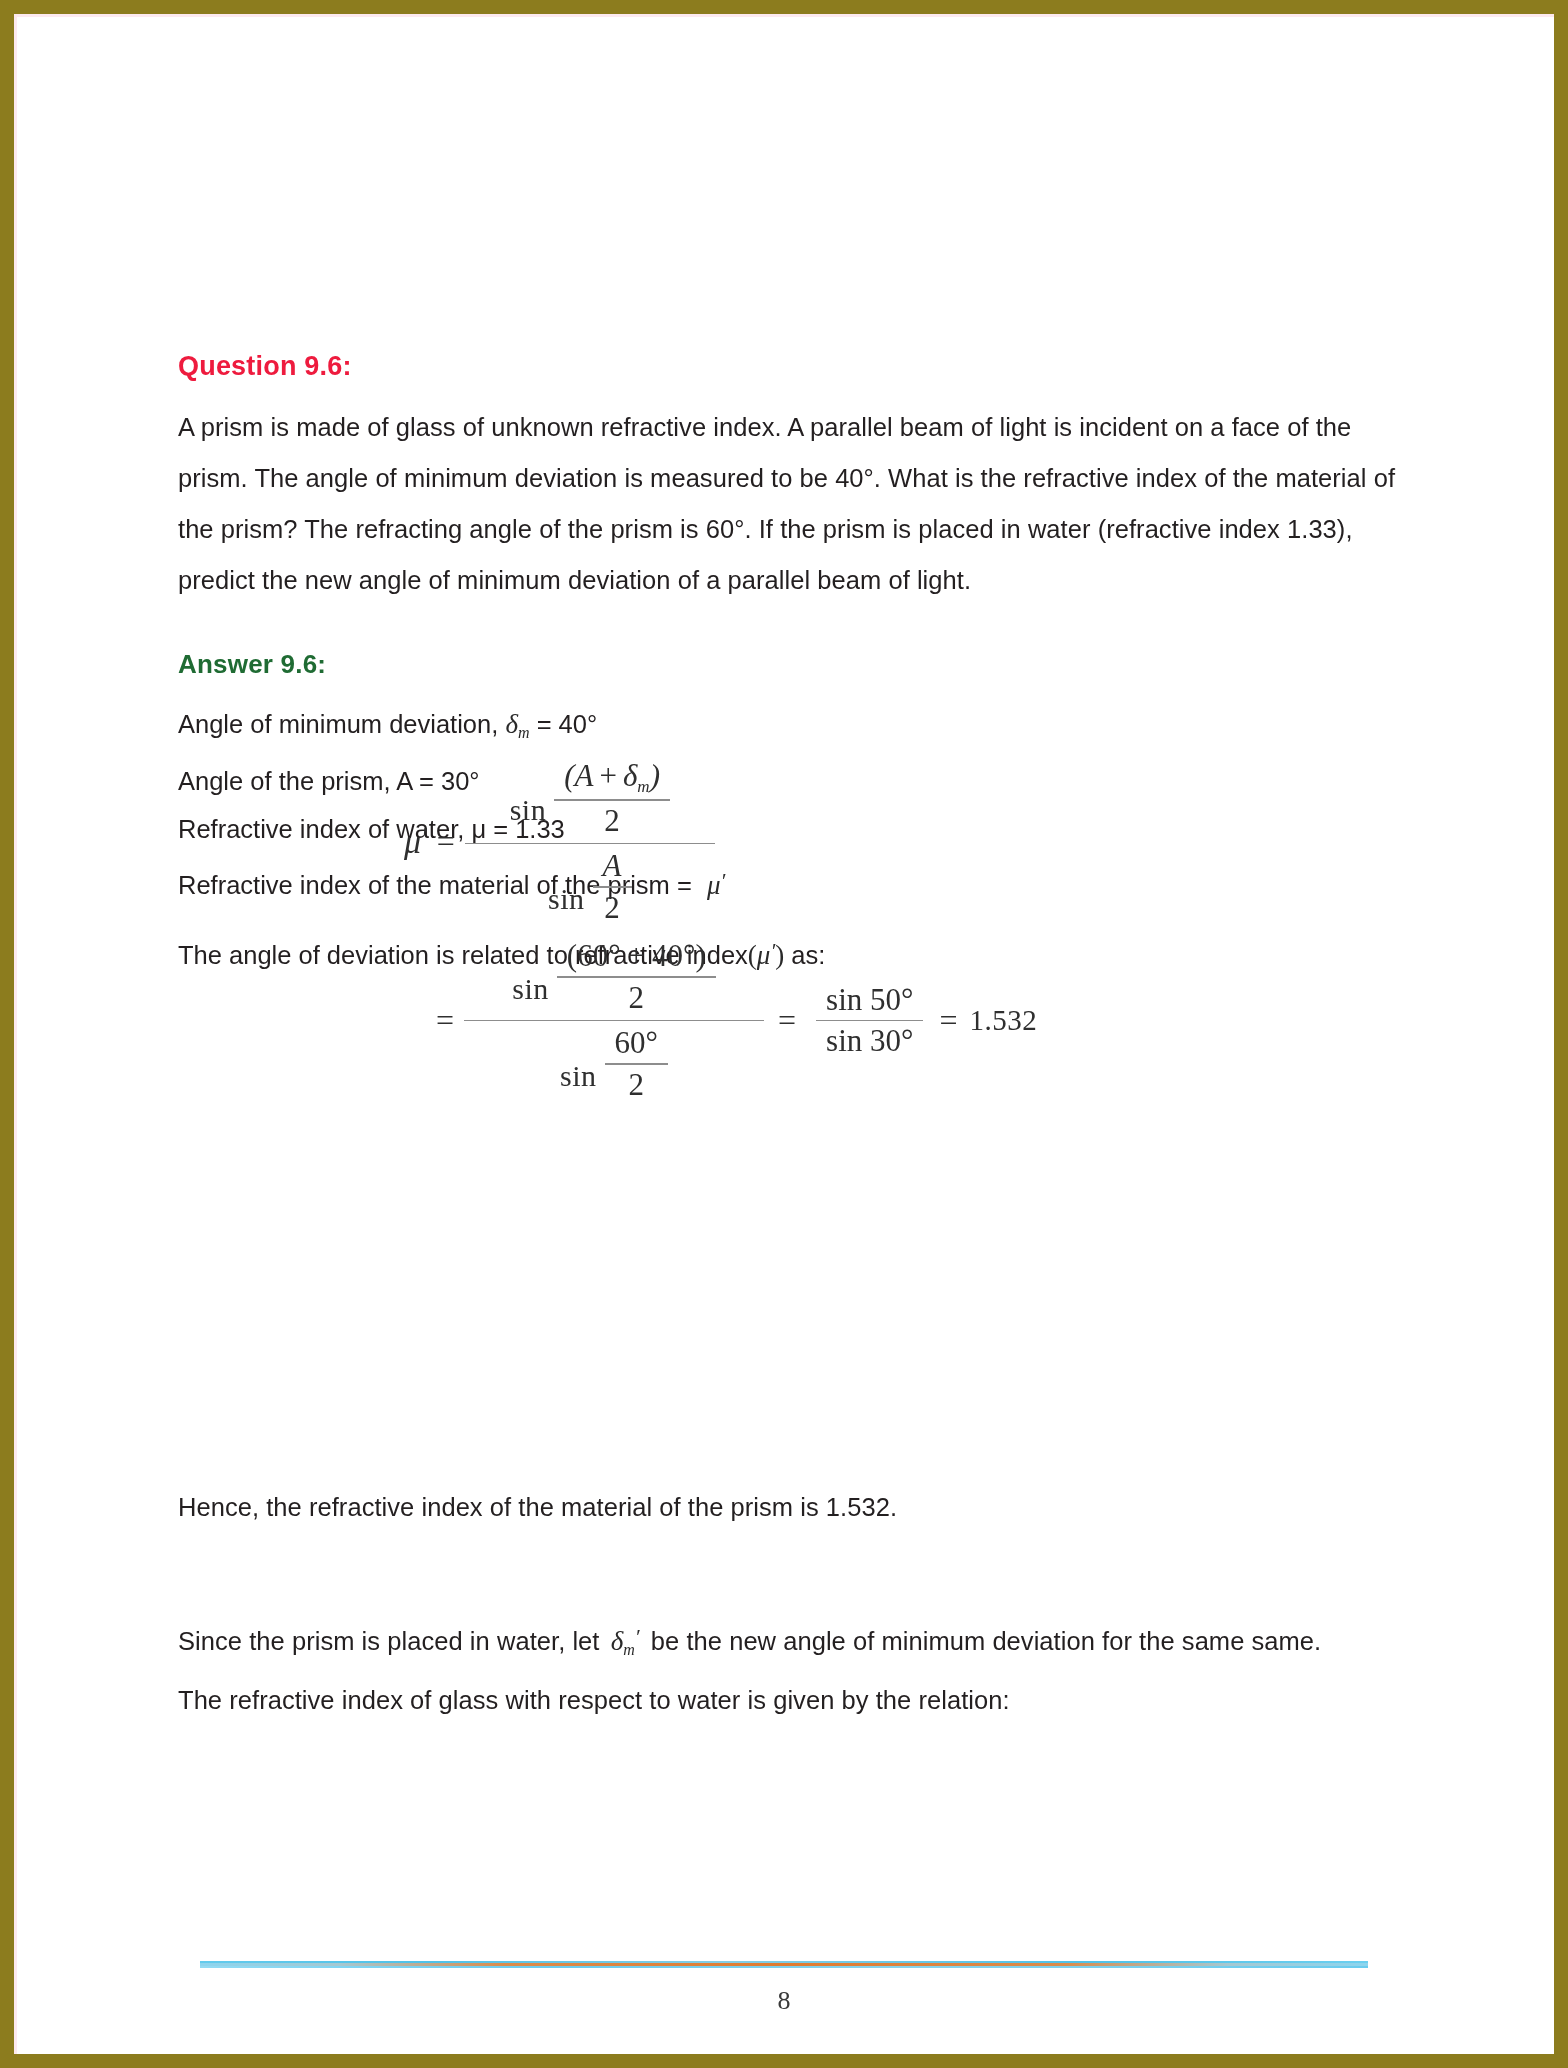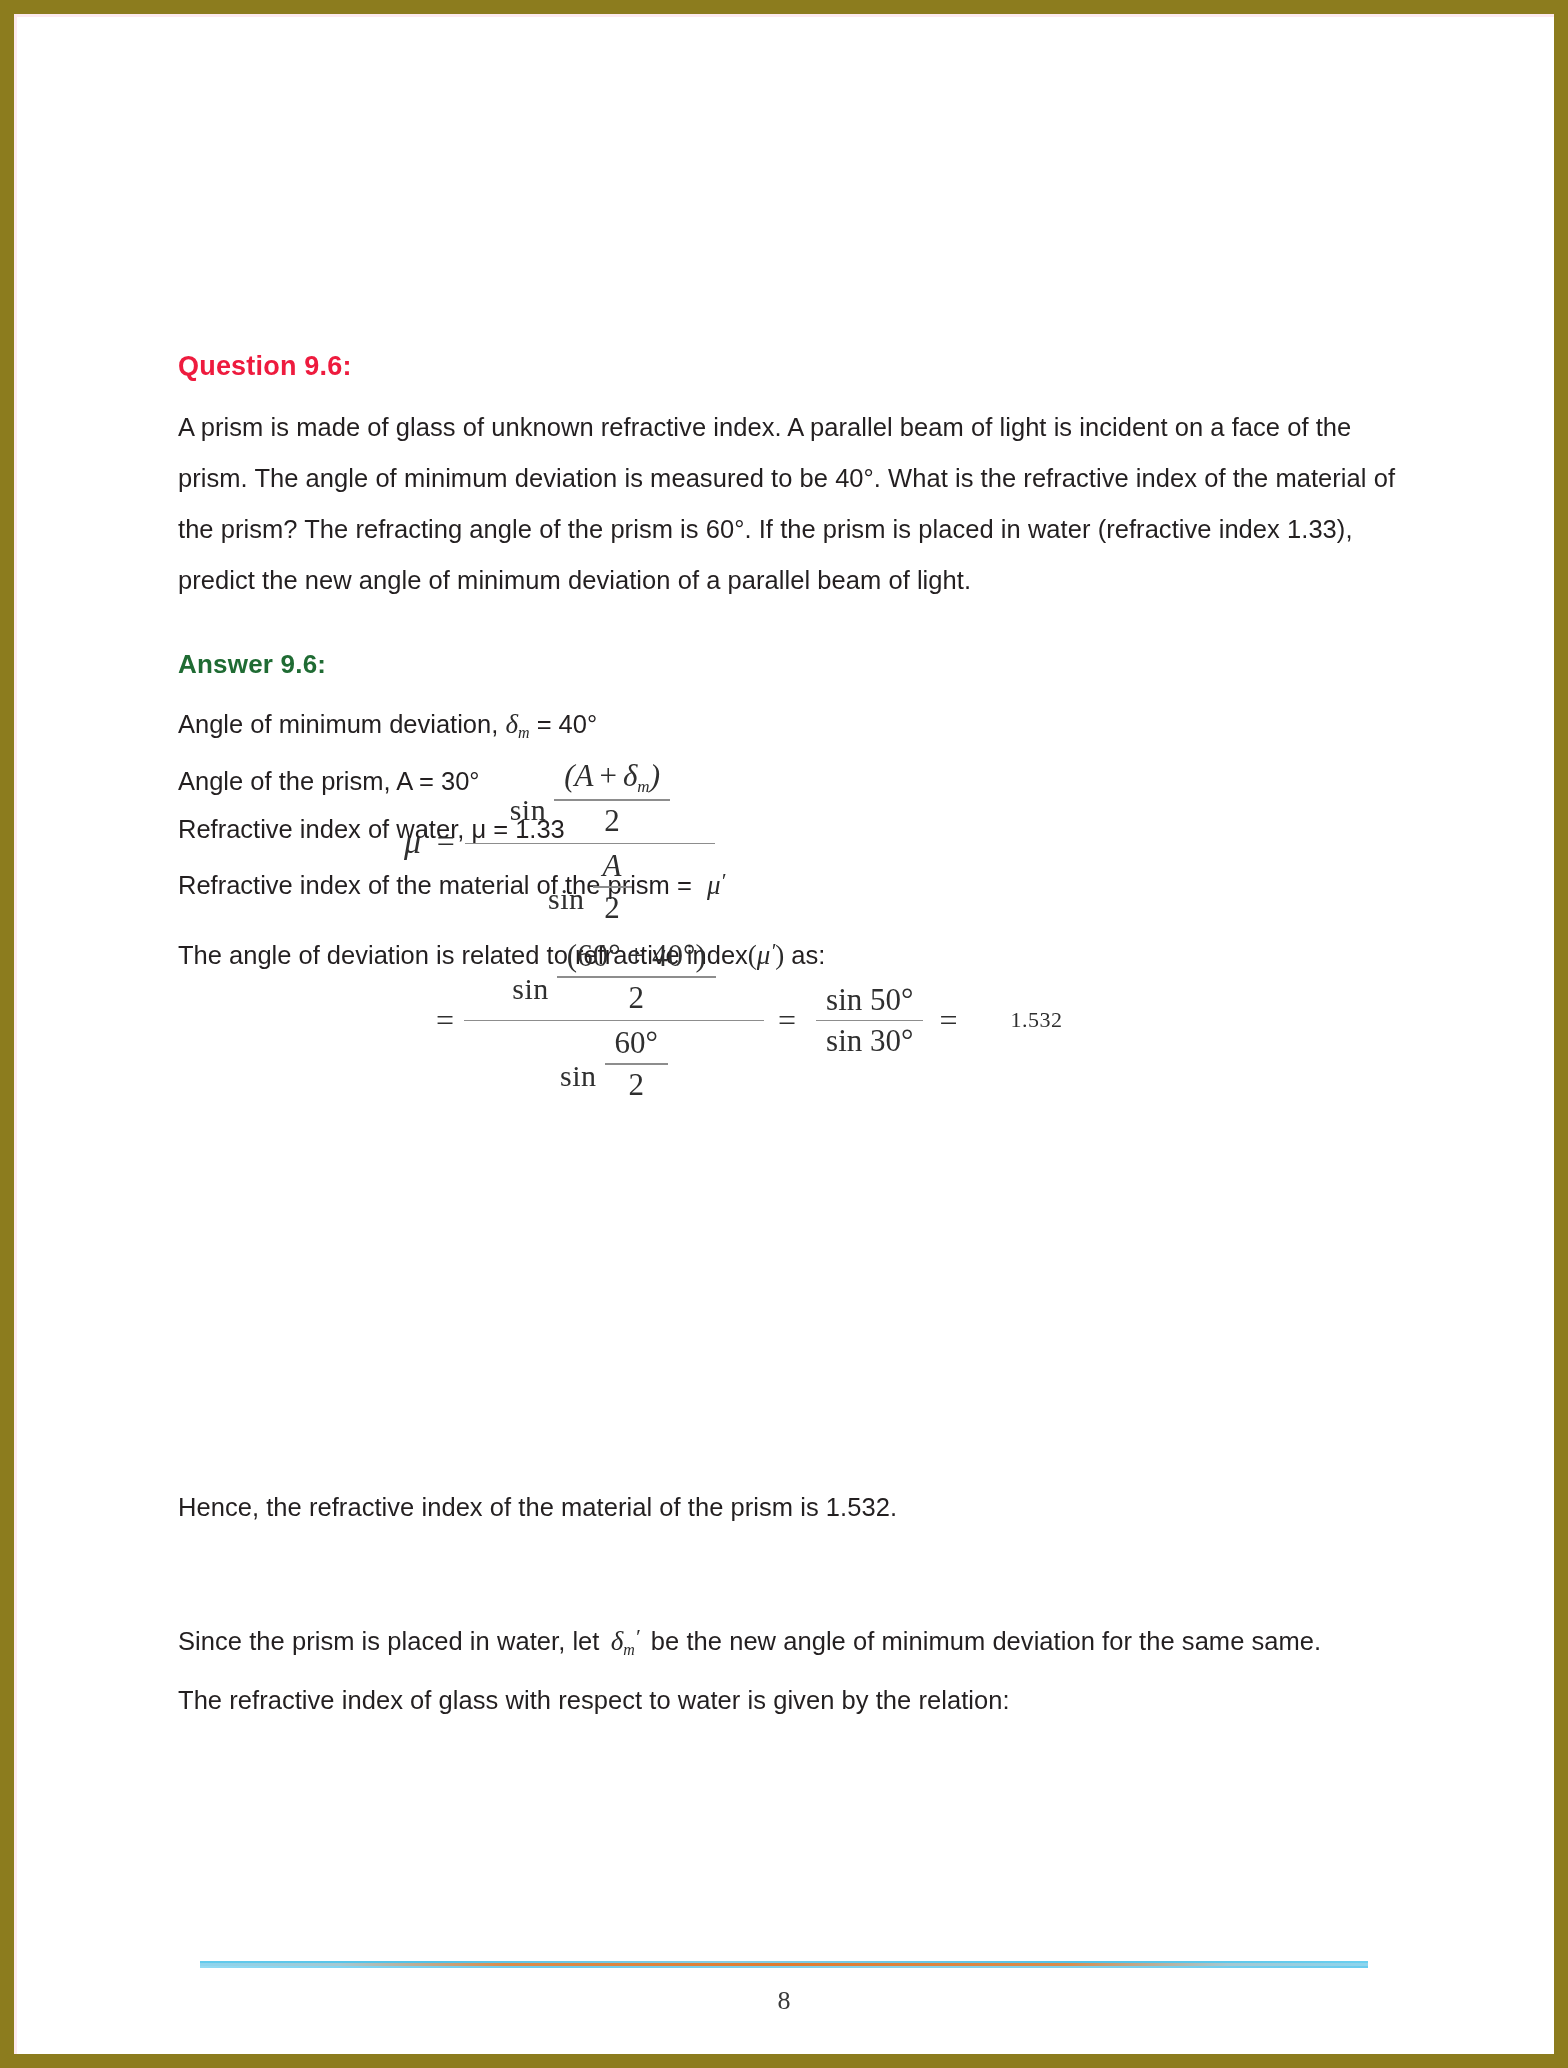--- a/index.html
+++ b/index.html
@@ -190,21 +190,21 @@
   }
 
   .result-eq {
     font-family: "Liberation Serif", serif;
     font-size: 31px;
     margin-left: 12px;
     display: flex;
     align-items: center;
     gap: 10px;
   }
-  .result-val { font-size: 22px; letter-spacing: .5px; margin-left: 41px; }
+  .result-val { font-size: 29px; letter-spacing: .5px; }
 
   
   #footer-rule {
     position: absolute;
     left: 186px;
     right: 186px;
     bottom: 86px;
     height: 7px;
   }
   #footer-rule .band {

